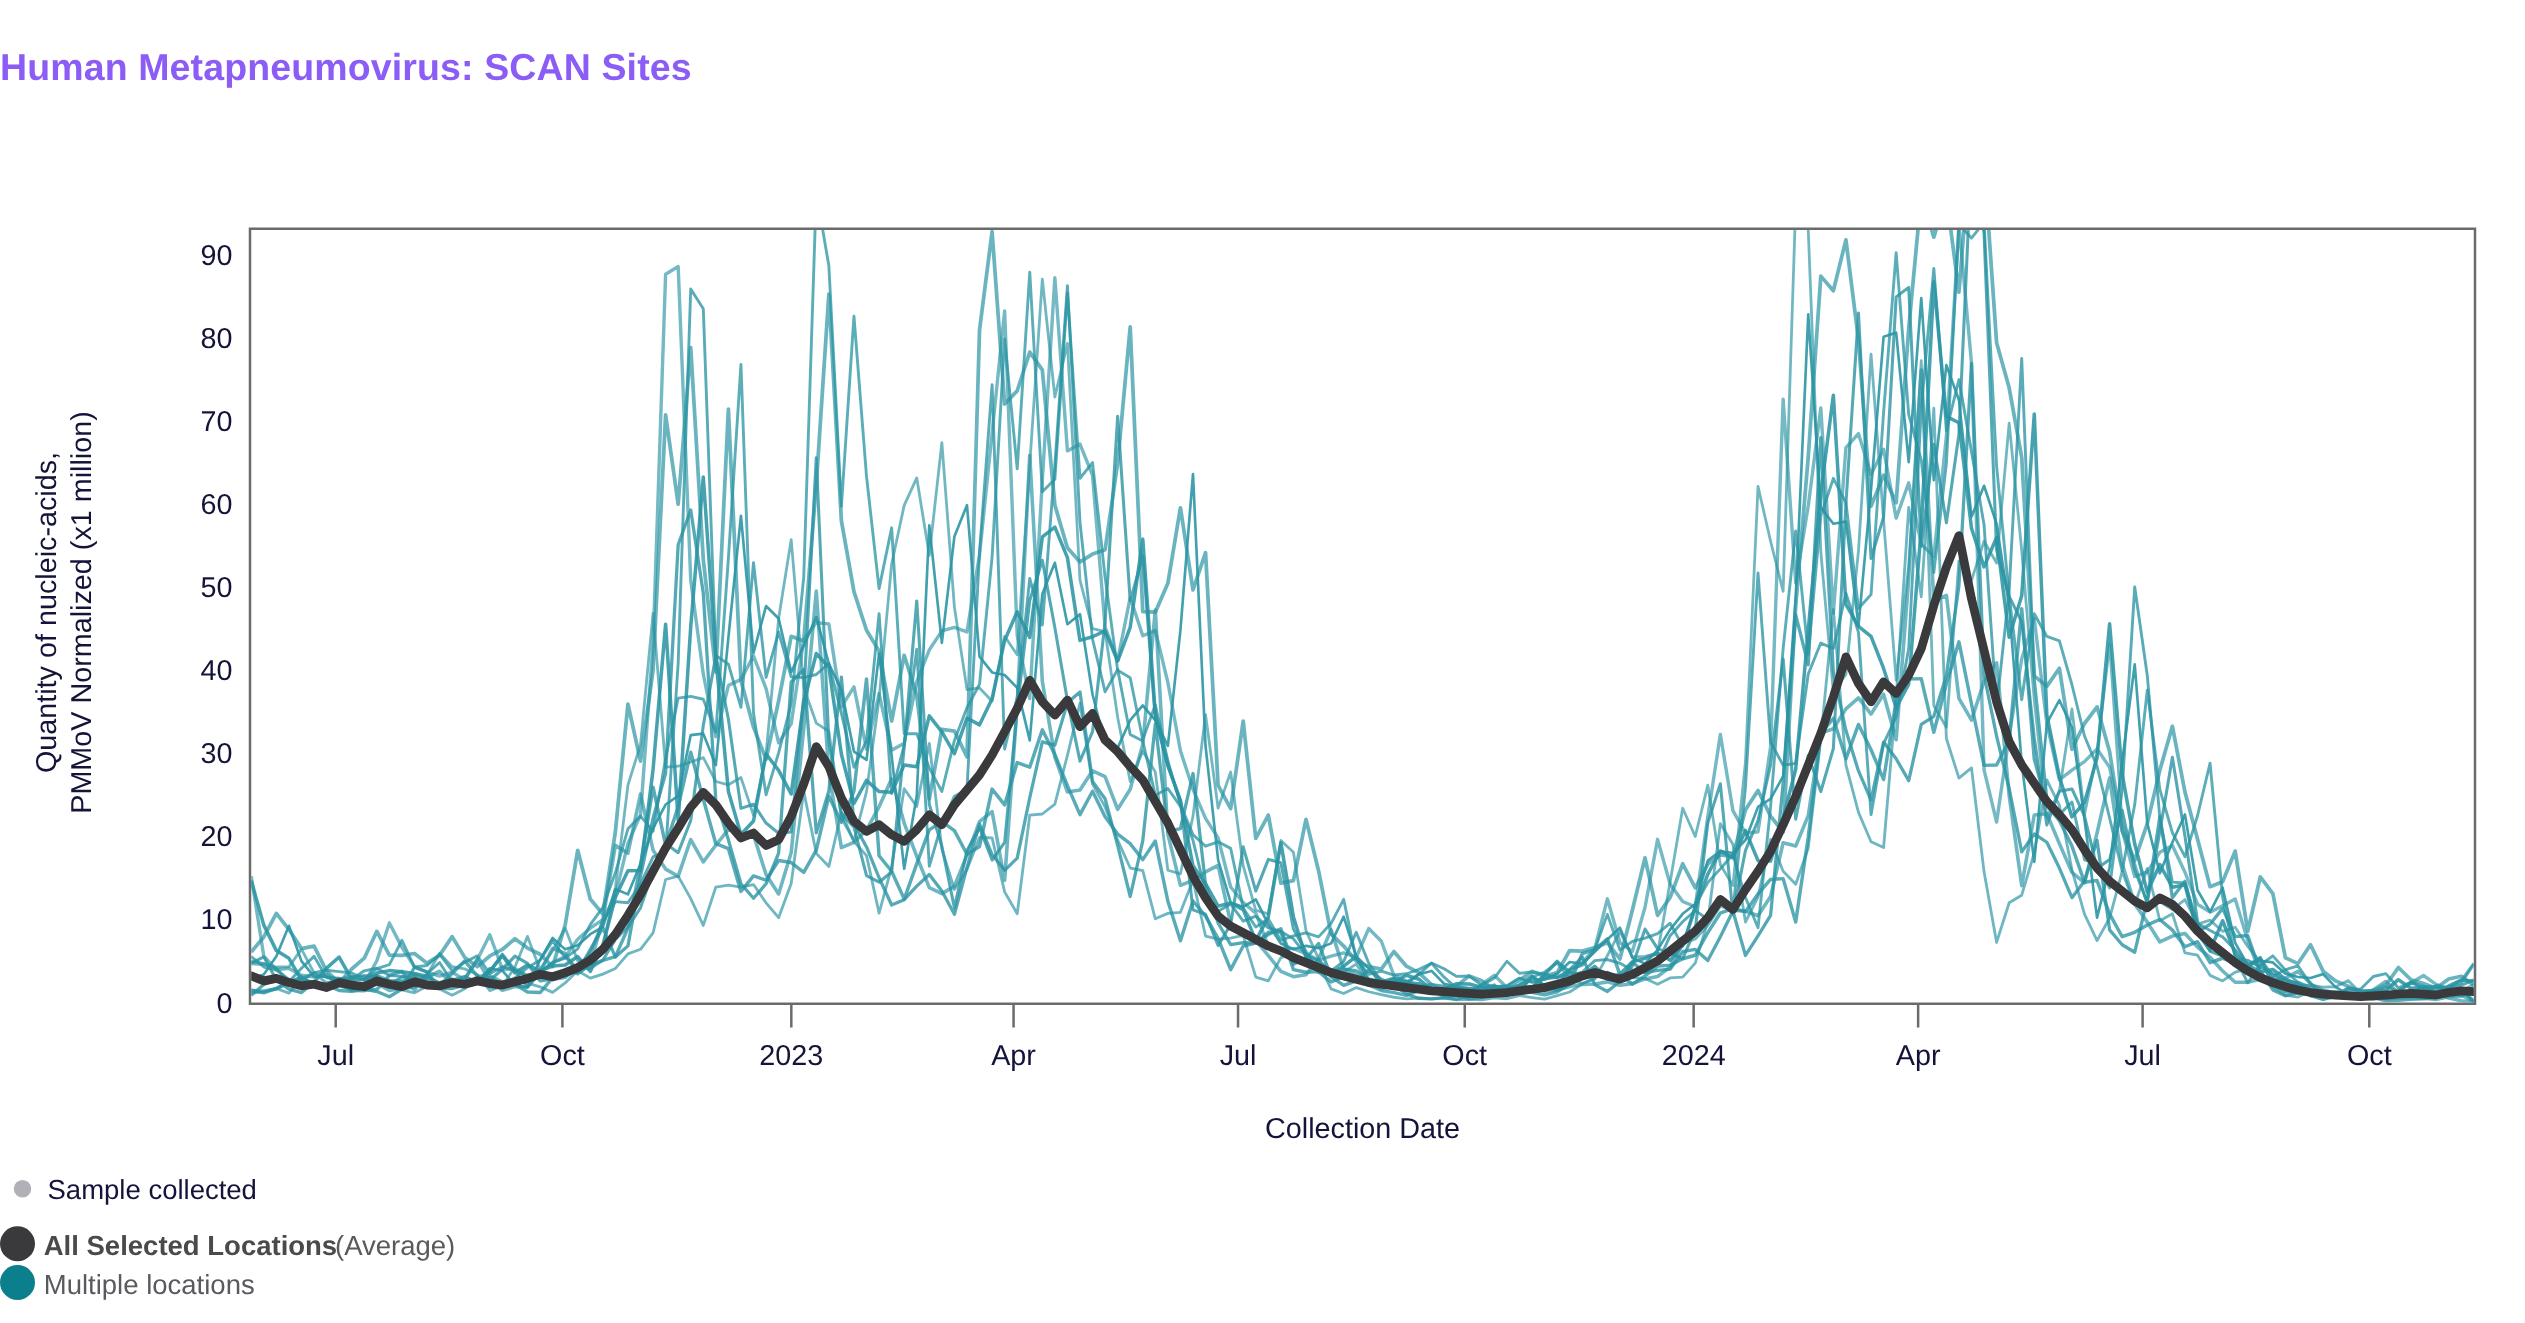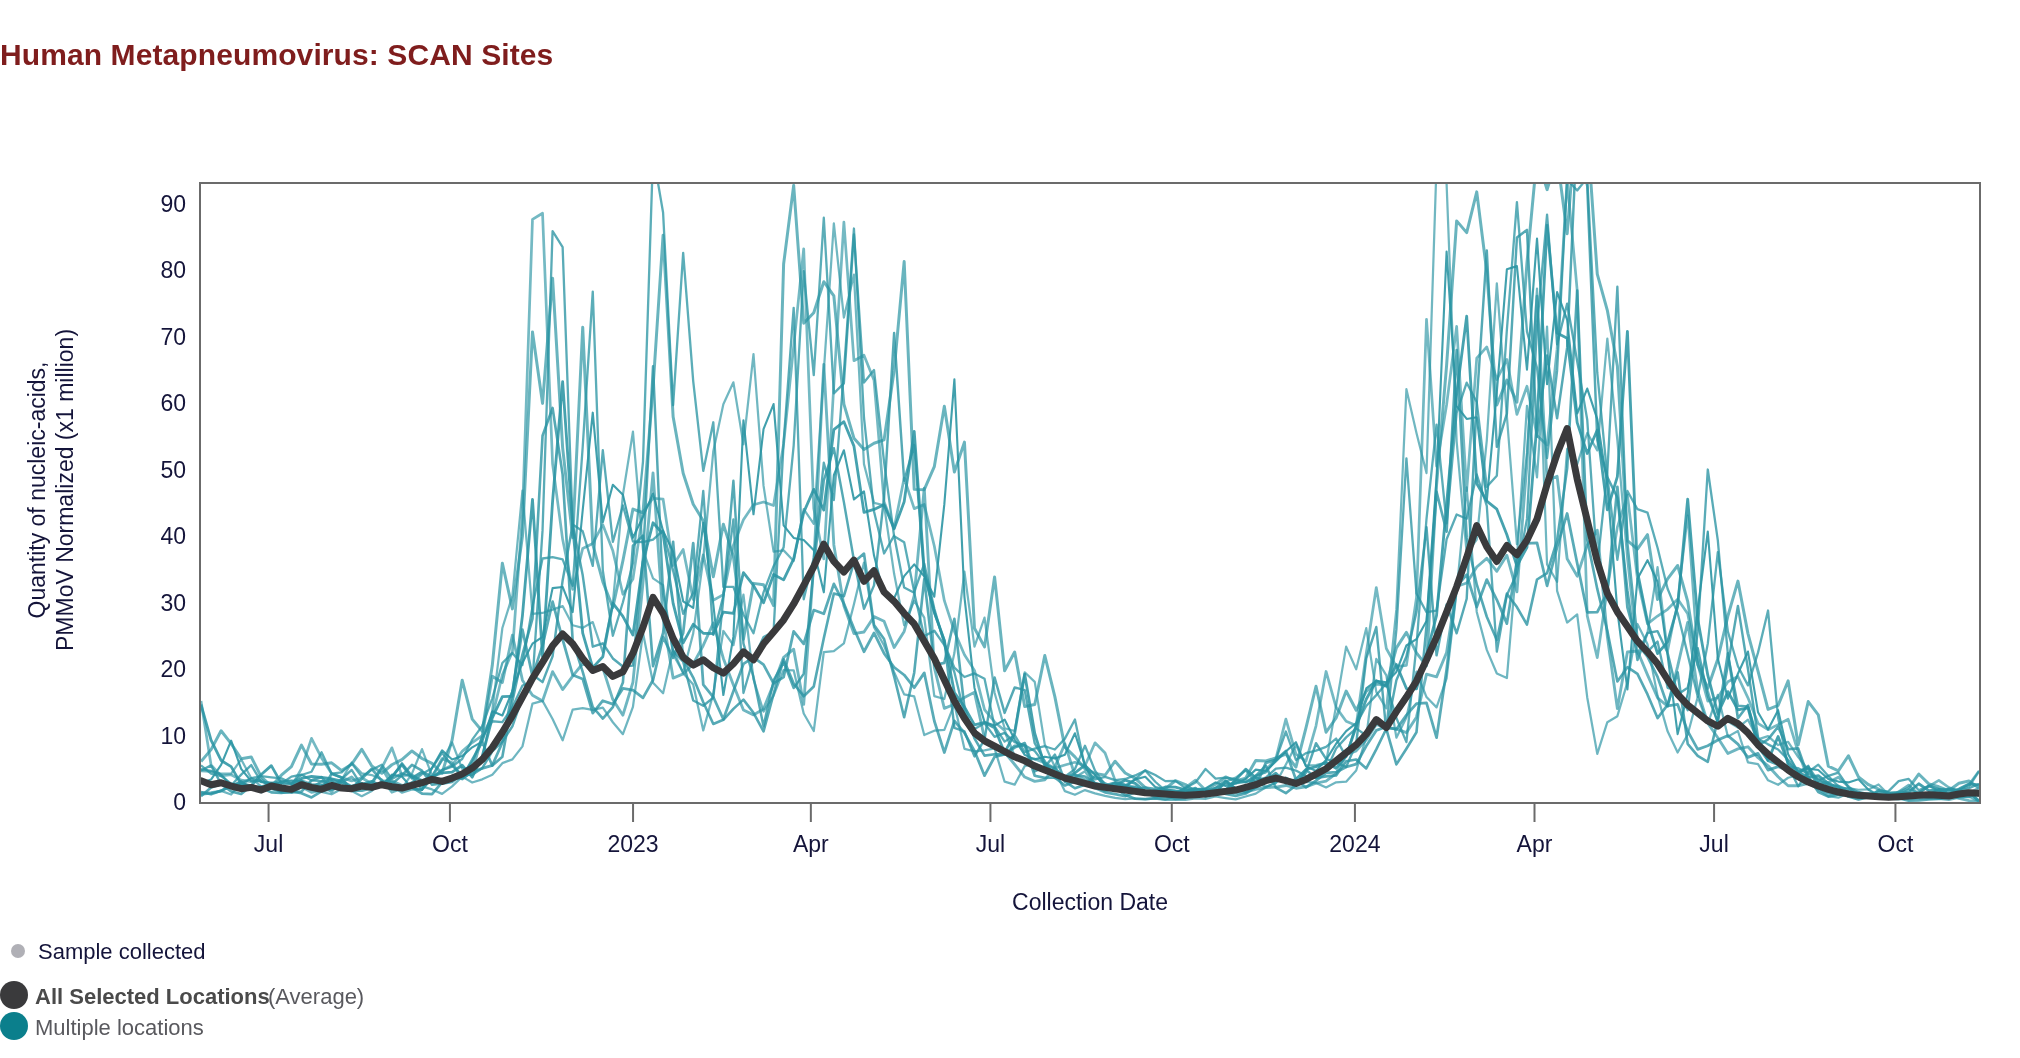--- a/index.html
+++ b/index.html
@@ -13,21 +13,21 @@
     font-family: "Liberation Sans", sans-serif;
     overflow: hidden;
     position: relative;
   }
   #page-title {
     position: absolute;
     left: 0px;
     top: 38px;
     font-size: 30px;
     font-weight: bold;
-    color: #7f1d1d;
+    color: #8b5cf6;
     letter-spacing: 0.1px;
     white-space: nowrap;
   }
   #chart-wrap {
     position: absolute;
     left: 0px;
     top: 0px;
     width: 2020px;
     height: 1058px;
   }

